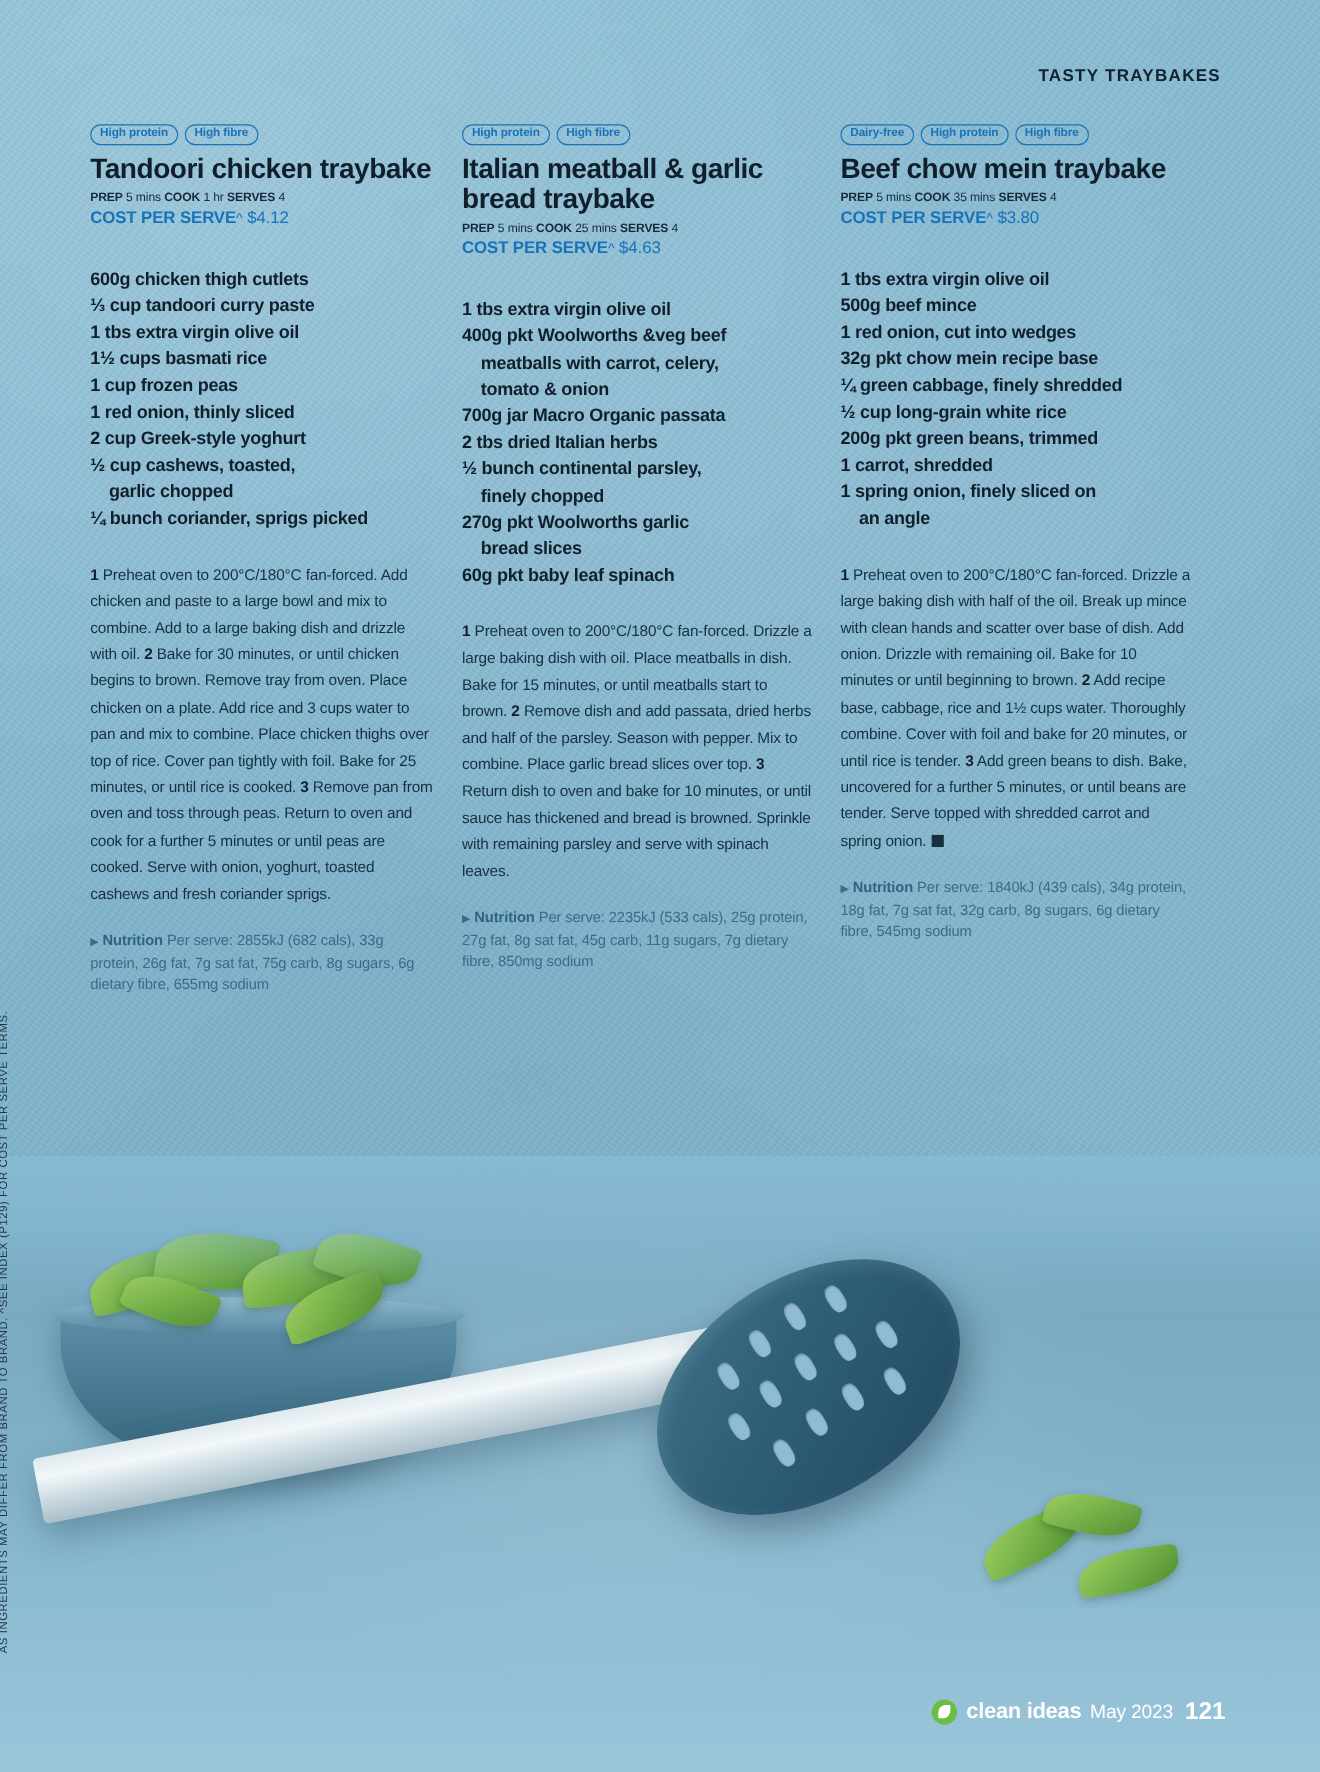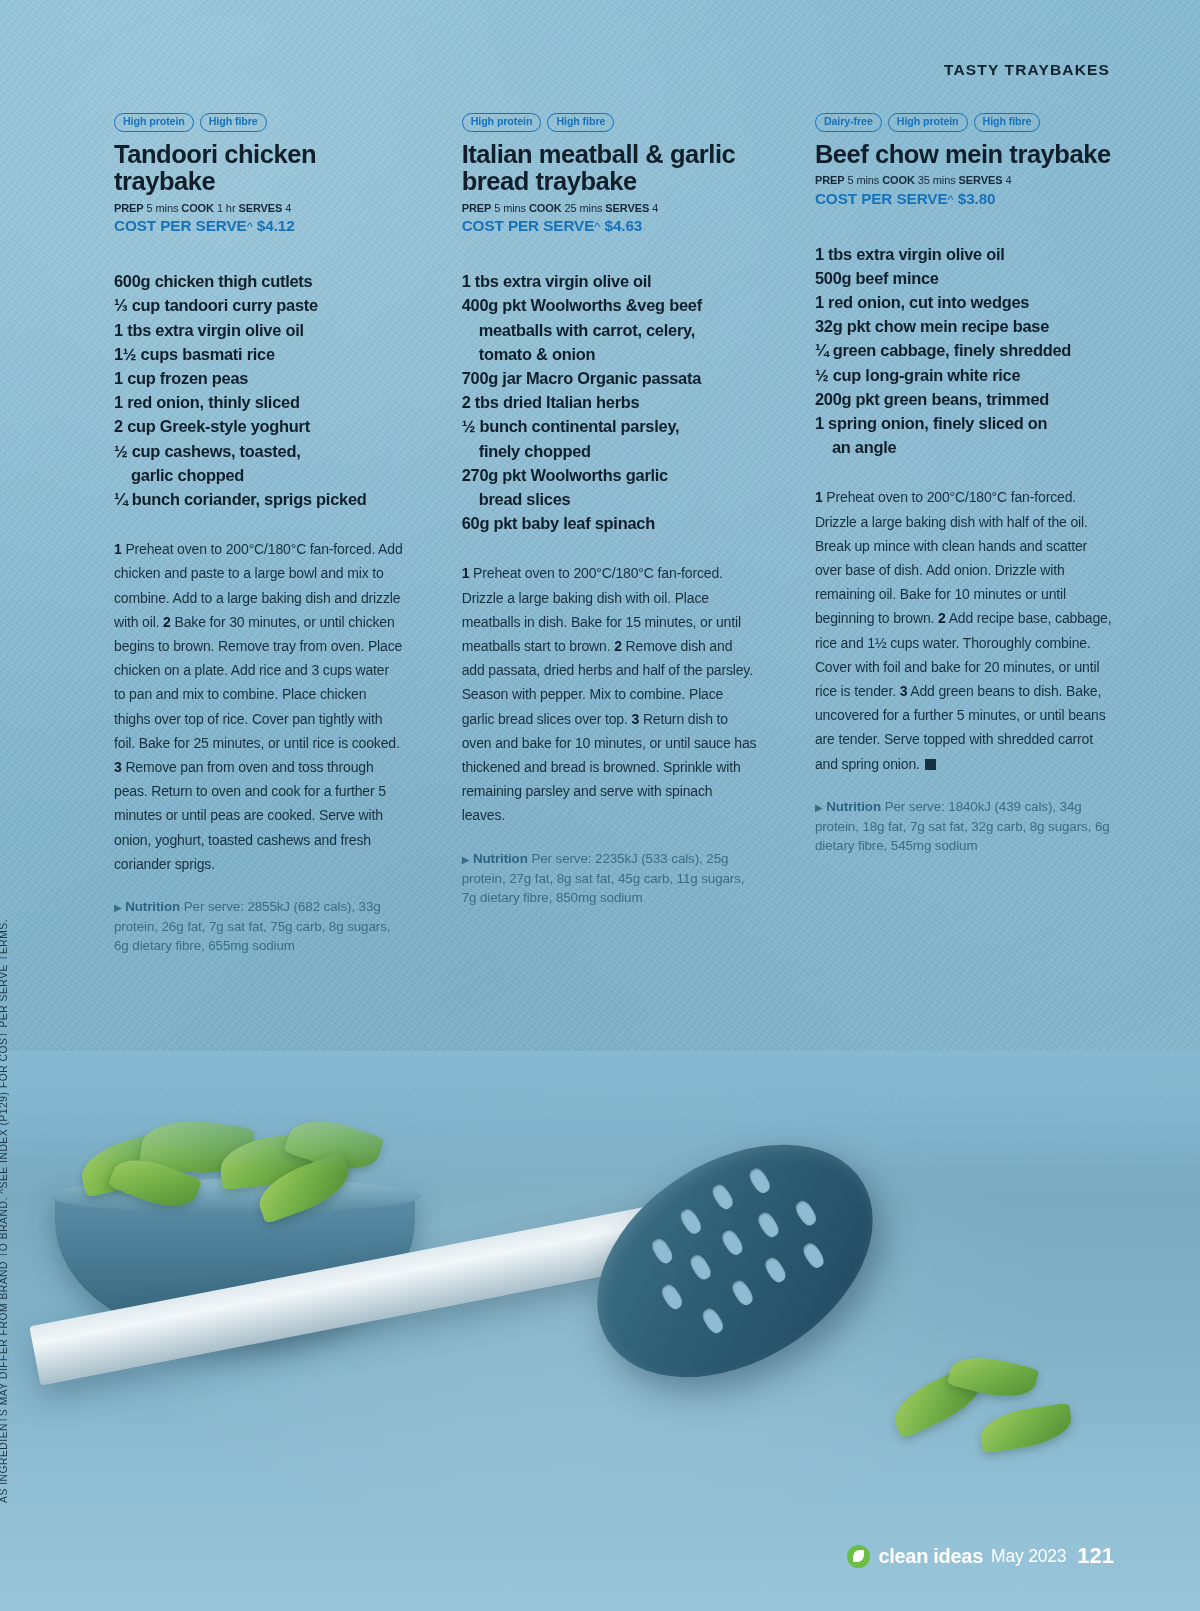--- a/index.html
+++ b/index.html
@@ -172,21 +172,21 @@
   .columns {
     position: absolute;
     top: 113px;
     left: 82px;
     width: 1030px;
     z-index: 20;
     display: flex;
     gap: 26px;
     align-items: flex-start;
   }
-  .col { width: 312px; margin-left: 32px; }
+  .col { width: 312px; }
   .col.c2 { width: 318px; }
   .col.c3 { width: 320px; }
 
   
   .badges {
     display: flex;
     gap: 6px;
     margin-bottom: 9px;
     flex-wrap: nowrap;
   }
@@ -219,21 +219,21 @@
     letter-spacing: -0.1px;
   }
   .meta b { font-weight: bold; }
   .cost {
     font-size: 15.3px;
     color: #1872b8;
     font-weight: bold;
     letter-spacing: -0.1px;
     margin-bottom: 4px;
   }
-  .cost .amt { font-weight: bold; }
+  .cost .amt { font-weight: normal; }
   .cost .dagger { font-weight: normal; font-size: 13px; }
 
   
   .ingredients {
     margin-top: 34px;
     font-size: 16.4px;
     font-weight: bold;
     line-height: 24.2px;
     color: #101f2b;
     letter-spacing: -0.25px;
@@ -476,20 +476,21 @@
         <span class="amt">$3.80</span>
       </div>
       <div class="ingredients">
         <div class="ing">1 tbs extra virgin olive oil</div>
         <div class="ing">500g beef mince</div>
         <div class="ing">1 red onion, cut into wedges</div>
         <div class="ing">32g pkt chow mein recipe base</div>
         <div class="ing">¼ green cabbage, finely shredded</div>
         <div class="ing">½ cup long-grain white rice</div>
         <div class="ing">200g pkt green beans, trimmed</div>
+        <div class="ing">1 carrot, shredded</div>
         <div class="ing">1 spring onion, finely sliced on</div>
         <div class="ing cont">an angle</div>
       </div>
       <div class="method">
         <span class="step-no">1</span>
         <span>Preheat oven to 200°C/180°C fan-forced. Drizzle a large baking dish with half of the oil. Break up mince with clean hands and scatter over base of dish. Add onion. Drizzle with remaining oil. Bake for 10 minutes or until beginning to brown.</span>
         <span class="step-no">2</span>
         <span>Add recipe base, cabbage, rice and 1½ cups water. Thoroughly combine. Cover with foil and bake for 20 minutes, or until rice is tender.</span>
         <span class="step-no">3</span>
         <span>Add green beans to dish. Bake, uncovered for a further 5 minutes, or until beans are tender. Serve topped with shredded carrot and spring onion.</span><span class="endmark"></span>

